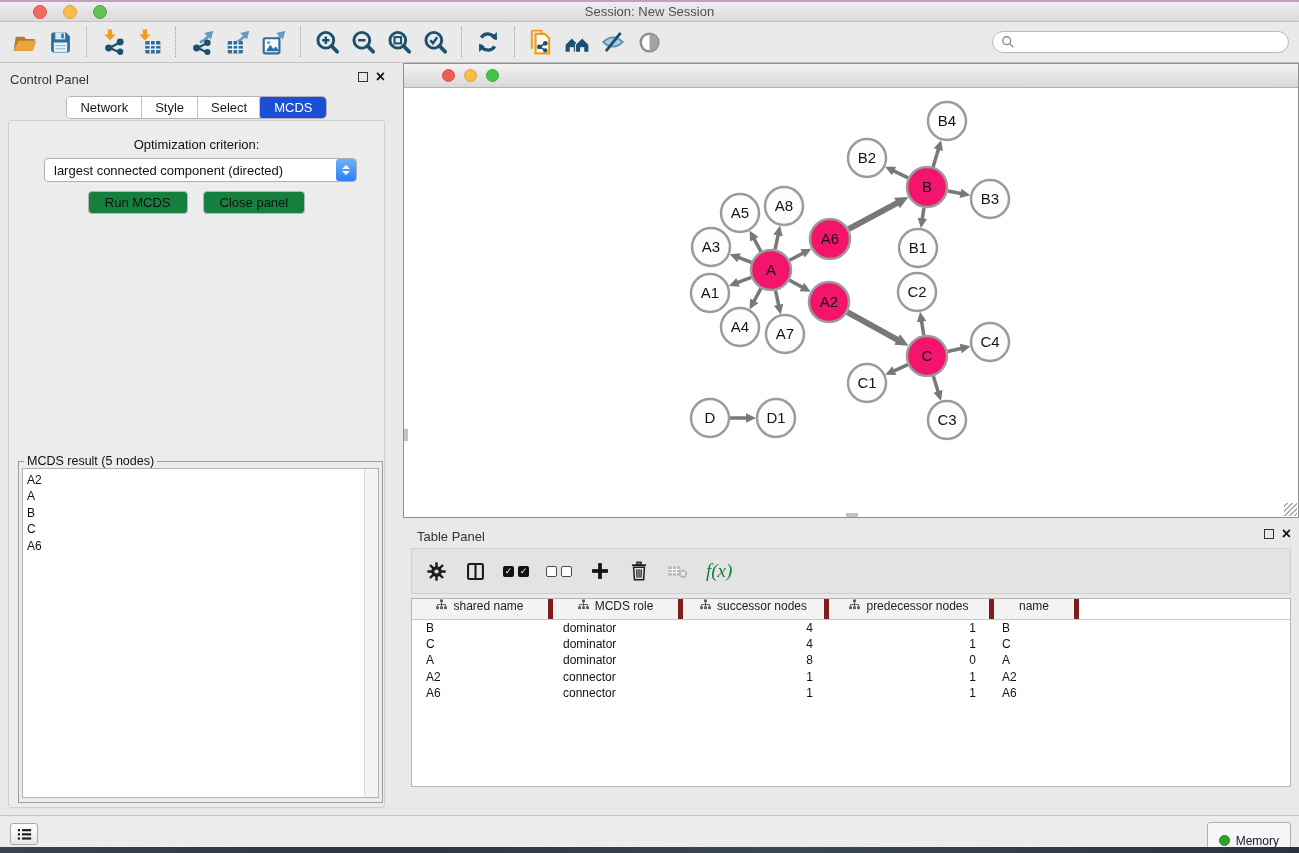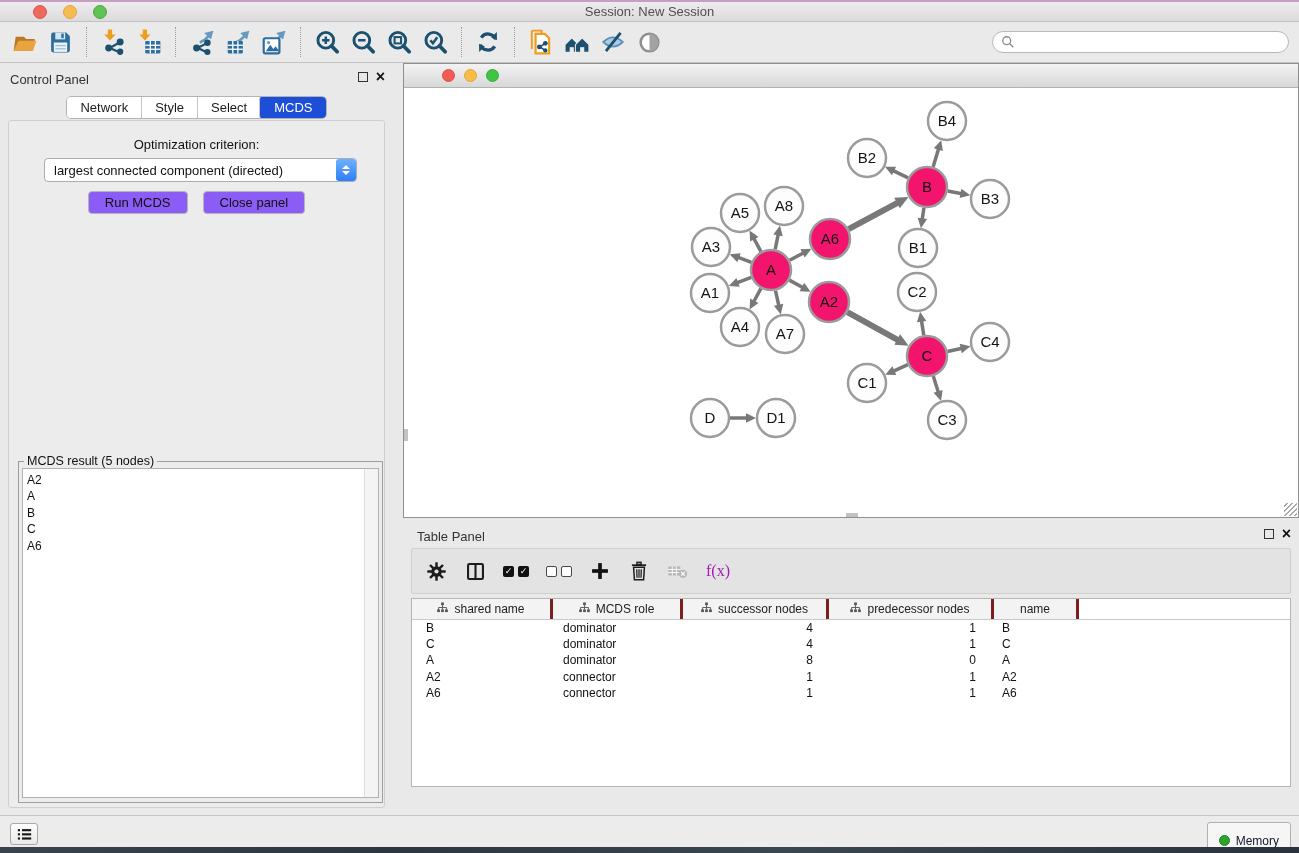--- a/index.html
+++ b/index.html
@@ -41,21 +41,21 @@
     background:#ececec; border:1px solid #cfcfcf; border-radius:3px; }
   #opt-label { margin-top:16px; text-align:center; font-size:13px; color:#111; }
   #criterion-combo { position:absolute; left:35px; top:37px; width:313px; height:24px;
     background:#fff; border:1px solid #adadad; border-radius:4px; display:flex; align-items:center; }
   #criterion-text { flex:1; font-size:13px; color:#111; padding-left:9px; white-space:nowrap; overflow:hidden; }
   #combo-stepper { width:20px; height:22px; margin-right:0px; border-radius:3px;
     background:linear-gradient(#6db1fc,#2e7ef8); display:flex; flex-direction:column; align-items:center; justify-content:center; gap:2px; }
   .chev-up { width:0; height:0; border-left:4px solid transparent; border-right:4px solid transparent; border-bottom:4px solid #fff; }
   .chev-dn { width:0; height:0; border-left:4px solid transparent; border-right:4px solid transparent; border-top:4px solid #fff; }
   #cp-buttons { position:absolute; left:0; right:0; top:70px; display:flex; justify-content:center; gap:15px; }
-  .cp-btn { height:23px; padding:0 16px; font-size:13px; color:#111; background:#8b5cf6;
+  .cp-btn { height:23px; padding:0 16px; font-size:13px; color:#111; background:#15803d;
     border:1px solid #b5b5b5; border-radius:4px; font-family:inherit; }
   #mcds-fieldset { position:absolute; left:9px; top:340px; width:365px; height:342px;
     border:1px solid #9e9e9e; }
   #mcds-legend { position:absolute; left:5px; top:-8px; background:#ececec; padding:0 3px; font-size:12.5px; color:#111; }
   #mcds-list { position:absolute; left:3px; right:3px; top:6px; bottom:4px; background:#fff; border:1px solid #b2b2b2; overflow:hidden; }
   #mcds-items { padding:3px 0 0 4px; font-size:12px; color:#111; line-height:16.4px; }
   #mcds-scroll { position:absolute; right:0; top:0; bottom:0; width:14px; background:#f4f4f4; border-left:1px solid #dedede; }
   
   #network-window { position:absolute; left:403px; top:63px; width:896px; height:455px;
     border:1px solid #8f8f8f; background:#fff; }
@@ -72,25 +72,25 @@
   .nw-thumb-v { position:absolute; left:0px; top:341px; width:4px; height:12px; background:#c2c2c2; }
   .nw-thumb-h { position:absolute; left:442px; bottom:0px; width:12px; height:4px; background:#c2c2c2; }
   
   #table-panel { position:absolute; left:403px; top:520px; width:896px; height:298px; }
   #tp-toolbar { position:absolute; left:8px; top:28px; width:880px; height:46px;
     background:#e3e3e3; border:1px solid #cfcfcf; border-radius:2px; display:flex; align-items:center; padding-left:13px; gap:17px; }
   .tp-icon { width:22px; height:24px; display:flex; align-items:center; justify-content:center; }
   .chk-pair { display:flex; gap:4px; }
   .chk-on { width:11px; height:11px; background:#111; border-radius:2px; color:#fff; font-size:9px; line-height:11px; text-align:center; }
   .chk-off { width:11px; height:11px; background:#fff; border:1.6px solid #4a4a4a; border-radius:2px; }
-  #fx-icon { font-family:"Liberation Serif","DejaVu Serif",serif; font-size:16px; color:#a21caf; }
+  #fx-icon { font-family:"Liberation Serif","DejaVu Serif",serif; font-style:italic; font-size:19px; color:#15803d; }
   #tp-table { position:absolute; left:8px; top:78px; width:880px; height:189px;
     background:#fff; border:1px solid #b5b5b5; overflow:hidden; }
   #tp-thead { display:flex; height:21px; border-bottom:1px solid #c9c9c9; font-size:12px; color:#222; }
-  .th-cell { background:#f3f3f3; border-right:3px solid #7f1d1d; display:flex; align-items:center; justify-content:center; gap:6px; flex:0 0 auto; }
+  .th-cell { background:#f3f3f3; border-right:5px solid #7f1d1d; display:flex; justify-content:center; gap:6px; flex:0 0 auto; }
   .th-filler { flex:1; background:#fff; }
   .tb-row { display:flex; height:16.2px; font-size:12px; color:#111; align-items:center; }
   .td-cell { flex:0 0 auto; white-space:nowrap; overflow:hidden; }
   .td-left0 { padding-left:14px; } .td-left1 { padding-left:10px; }
   .td-right2 { text-align:right; padding-right:16px; }
   .td-right3 { text-align:right; padding-right:18px; }
   .td-left4 { padding-left:8px; }
   #tp-tabs { position:absolute; left:0; right:0; top:270px; display:flex; justify-content:center; }
   
   #statusbar { position:absolute; left:0; top:815px; width:1299px; height:32px; background:#ececec; border-top:1px solid #c6c6c6; }

